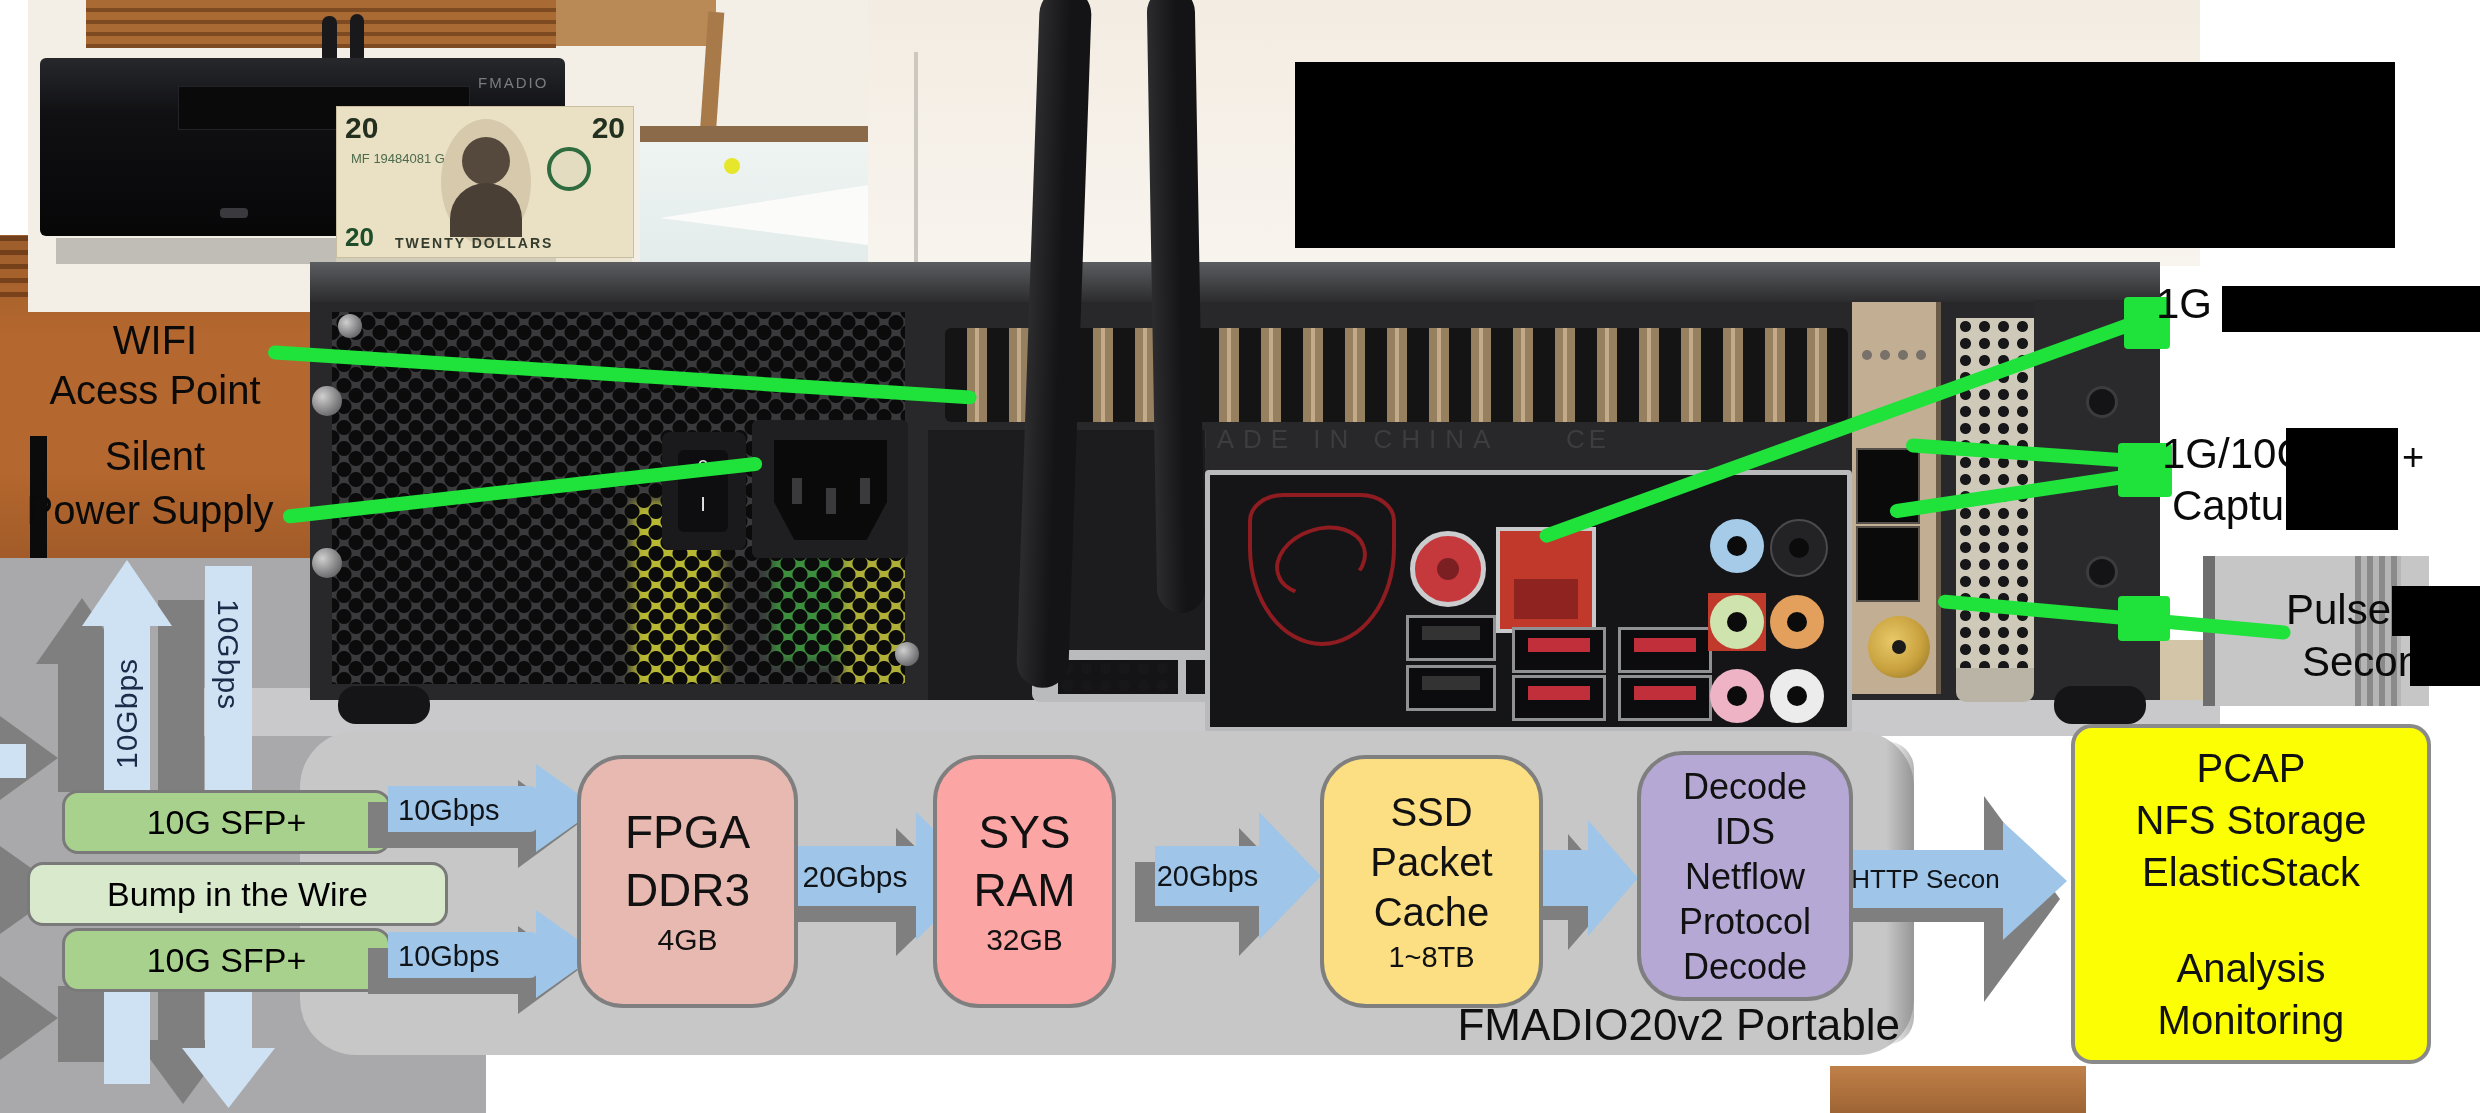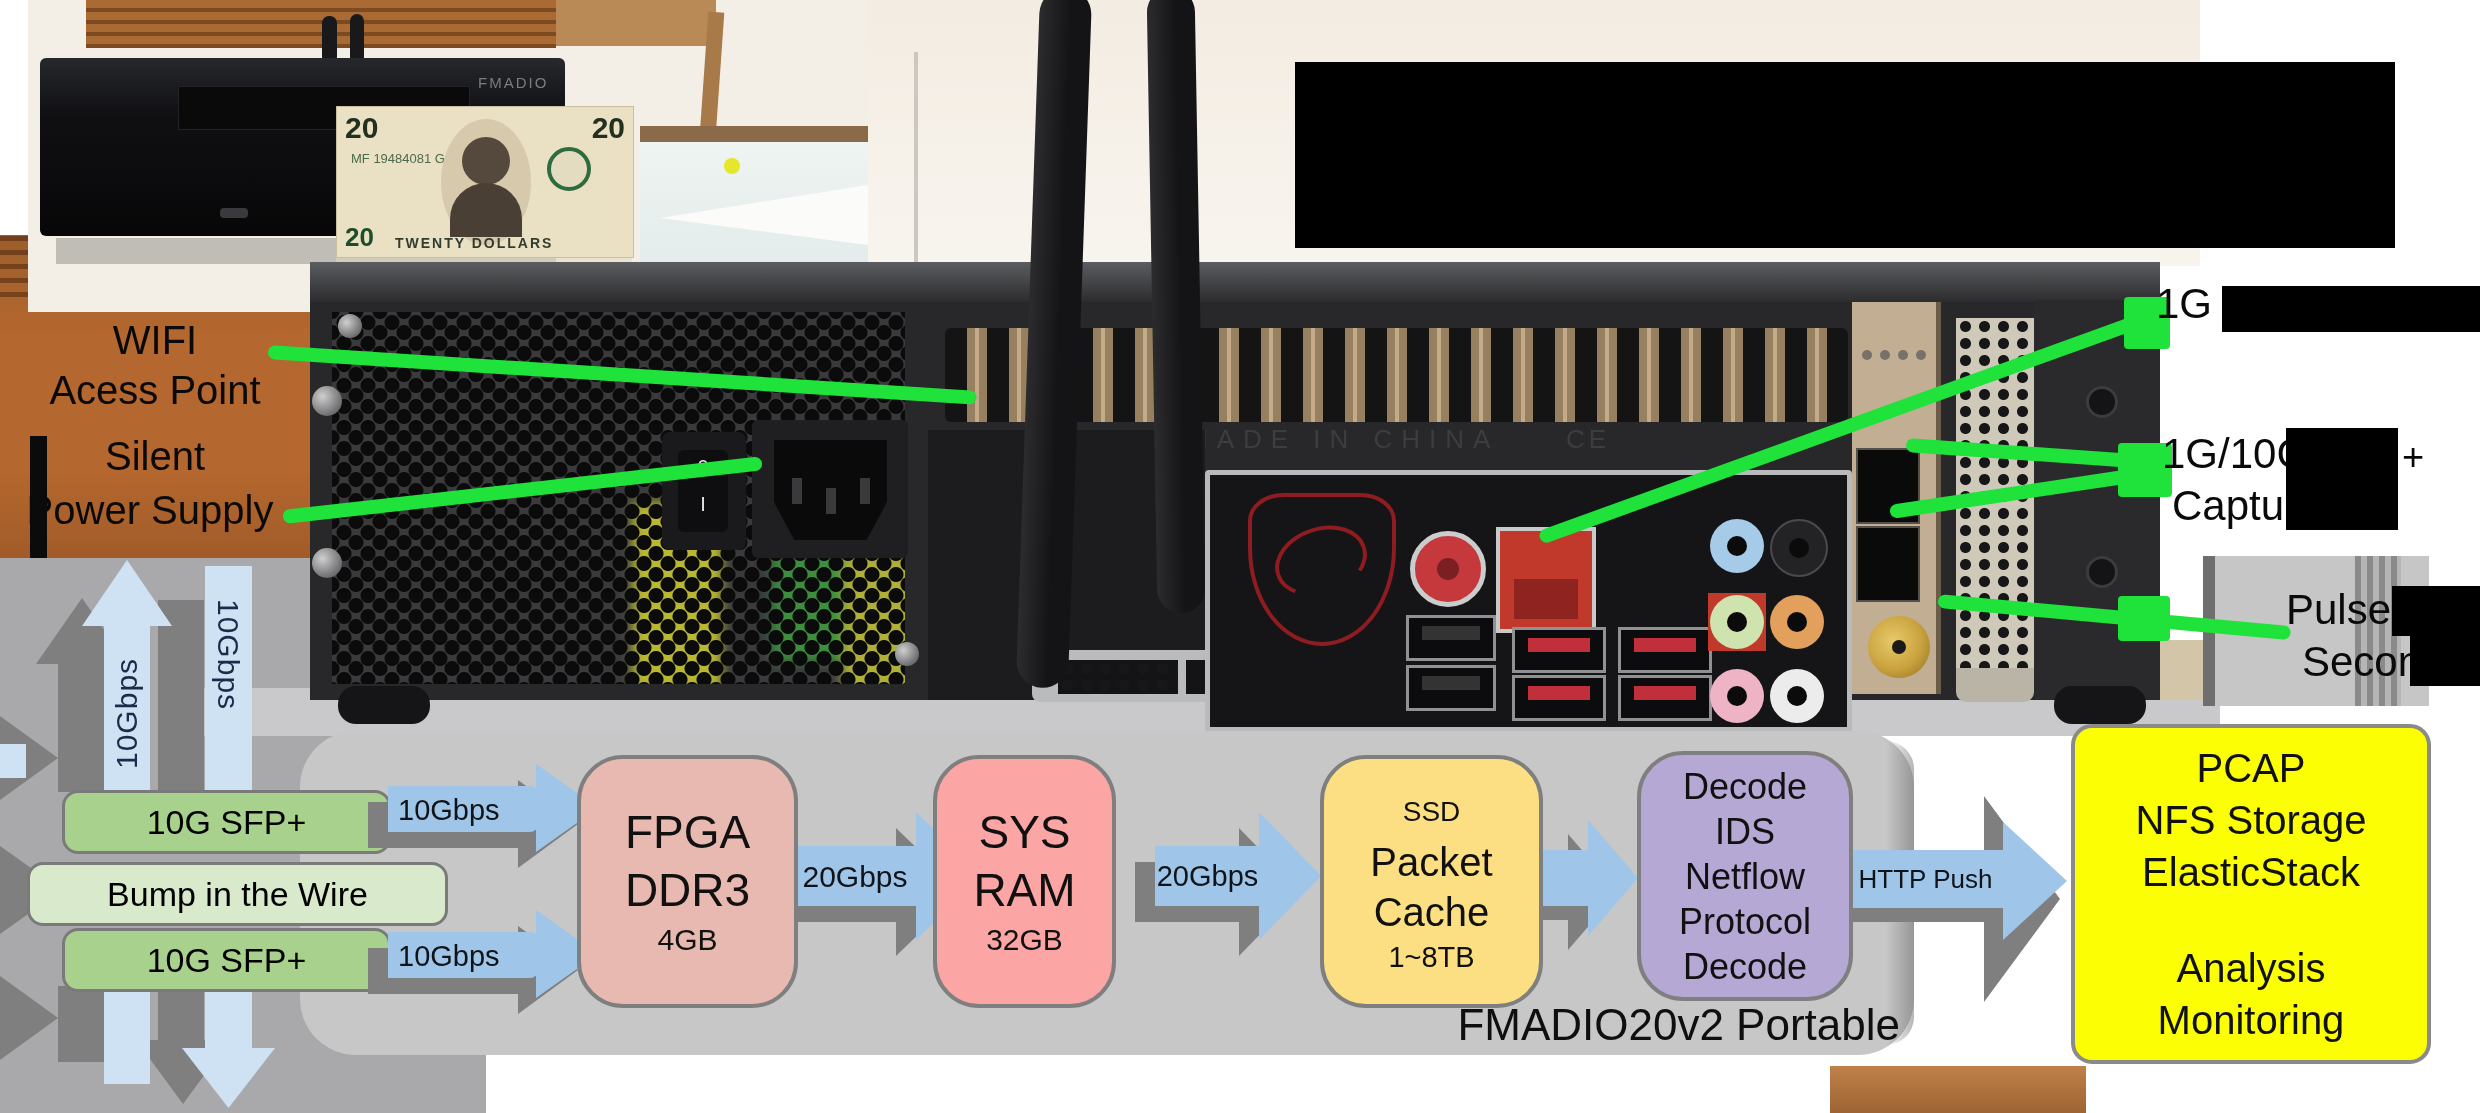--- a/index.html
+++ b/index.html
@@ -282,34 +282,34 @@
 
   <div class="a bar" style="left:1155px;top:846px;width:106px;height:60px;"></div>
   <div class="a headR" style="left:1259px;top:812px;width:62px;height:128px;"></div>
   <div class="a flowlbl" style="left:1150px;top:860px;width:115px;text-align:center;">20Gbps</div>
 
   <div class="a bar" style="left:1536px;top:850px;width:54px;height:56px;"></div>
   <div class="a headR" style="left:1588px;top:820px;width:50px;height:116px;"></div>
 
   <div class="a bar" style="left:1845px;top:850px;width:160px;height:58px;"></div>
   <div class="a headR" style="left:2003px;top:822px;width:64px;height:118px;"></div>
-  <div class="a" style="left:1848px;top:864px;width:155px;text-align:center;font-size:26px;color:#101418;">HTTP Push</div>
+  <div class="a" style="left:1848px;top:864px;width:155px;text-align:center;font-size:26px;color:#101418;">HTTP Secon</div>
 
   <div class="a node" style="left:577px;top:755px;width:213px;height:245px;background:#e8b9b0;">
     <div style="font-size:46px;line-height:58px;">FPGA</div>
     <div style="font-size:46px;line-height:58px;">DDR3</div>
     <div style="font-size:30px;line-height:42px;">4GB</div>
   </div>
   <div class="a node" style="left:933px;top:755px;width:175px;height:245px;background:#fca5a5;">
     <div style="font-size:46px;line-height:58px;">SYS</div>
     <div style="font-size:46px;line-height:58px;">RAM</div>
     <div style="font-size:30px;line-height:42px;">32GB</div>
   </div>
   <div class="a node" style="left:1320px;top:755px;width:215px;height:245px;background:#fcdf82;">
-    <div style="font-size:28px;line-height:50px;">SSD</div>
+    <div style="font-size:40px;line-height:50px;">SSD</div>
     <div style="font-size:40px;line-height:50px;">Packet</div>
     <div style="font-size:40px;line-height:50px;">Cache</div>
     <div style="font-size:29px;line-height:40px;">1~8TB</div>
   </div>
   <div class="a node" style="left:1637px;top:751px;width:208px;height:242px;background:#b5a8d5;">
     <div style="font-size:36px;line-height:45px;">Decode</div>
     <div style="font-size:36px;line-height:45px;">IDS</div>
     <div style="font-size:36px;line-height:45px;">Netflow</div>
     <div style="font-size:36px;line-height:45px;">Protocol</div>
     <div style="font-size:36px;line-height:45px;">Decode</div>

